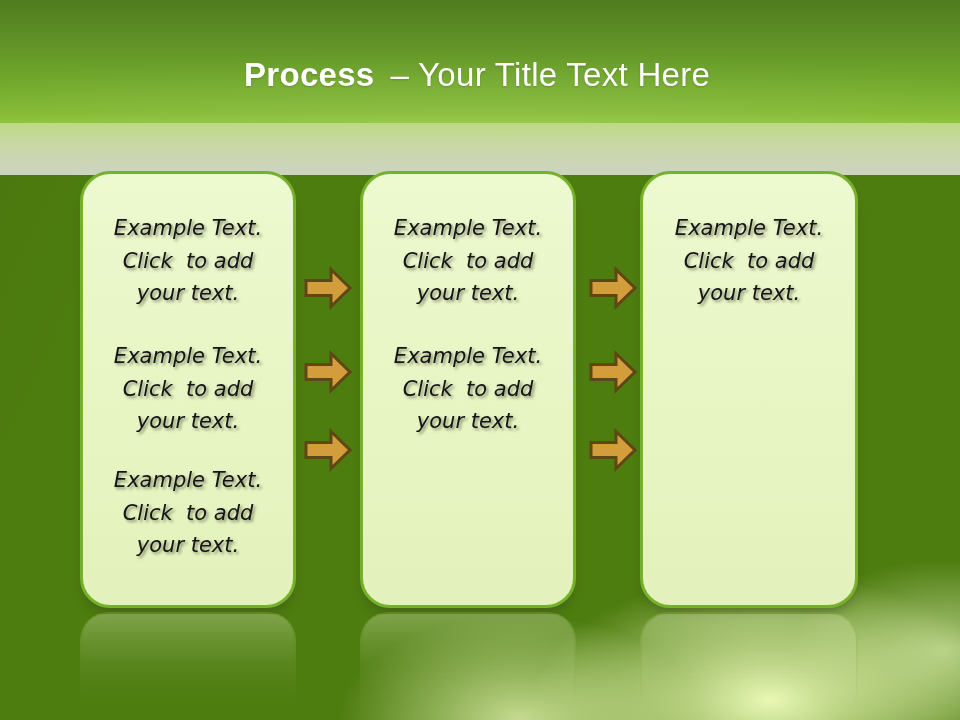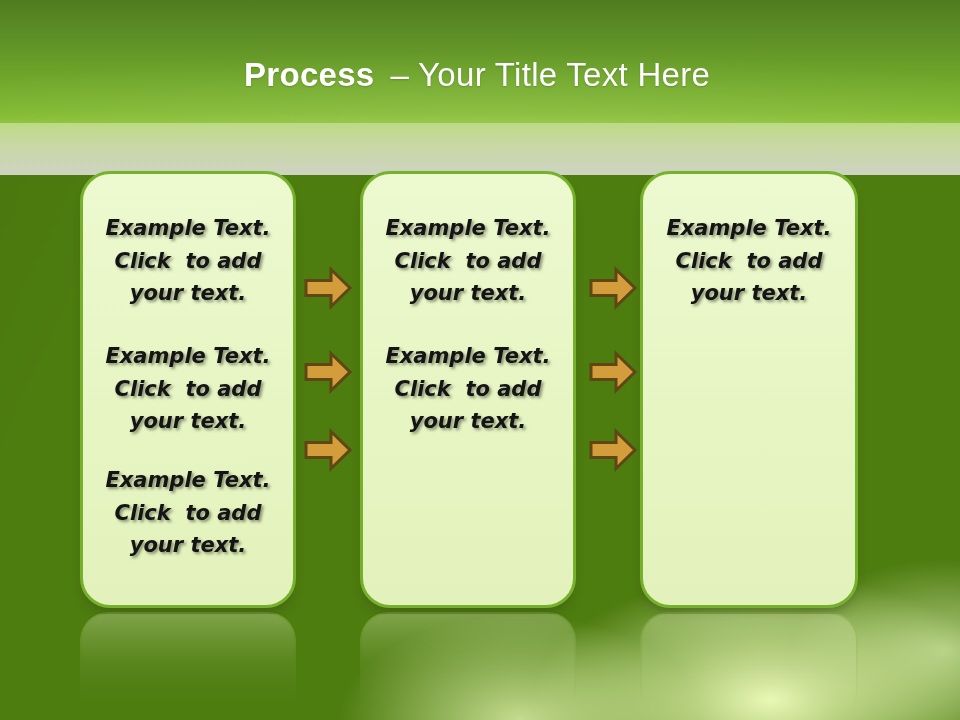--- a/index.html
+++ b/index.html
@@ -35,21 +35,20 @@
   }
   .title .t-bold{font-weight:bold;}
   .title .t-rest{font-weight:normal;margin-left:16px;}
 
   
   .pbox{
     position:absolute;top:171px;height:437px;box-sizing:border-box;
     background:linear-gradient(180deg,#EDF9CF 0%,#E7F5C3 55%,#E3F2BC 100%);
     border:3px solid #76B12C;border-radius:30px;
     box-shadow:0 9px 12px -5px rgba(55,65,30,0.45);
-    font-weight:bold;
   }
   .pbox-1{left:80px;width:216px;}
   .pbox-2{left:360px;width:216px;}
   .pbox-3{left:640px;width:218px;}
 
   .tblock{
     position:absolute;left:0;right:0;text-align:center;
     font-style:italic;font-size:21px;line-height:32.5px;color:#141414;
     white-space:pre-wrap;
     text-shadow:2px 2px 3px rgba(40,45,30,0.5);

